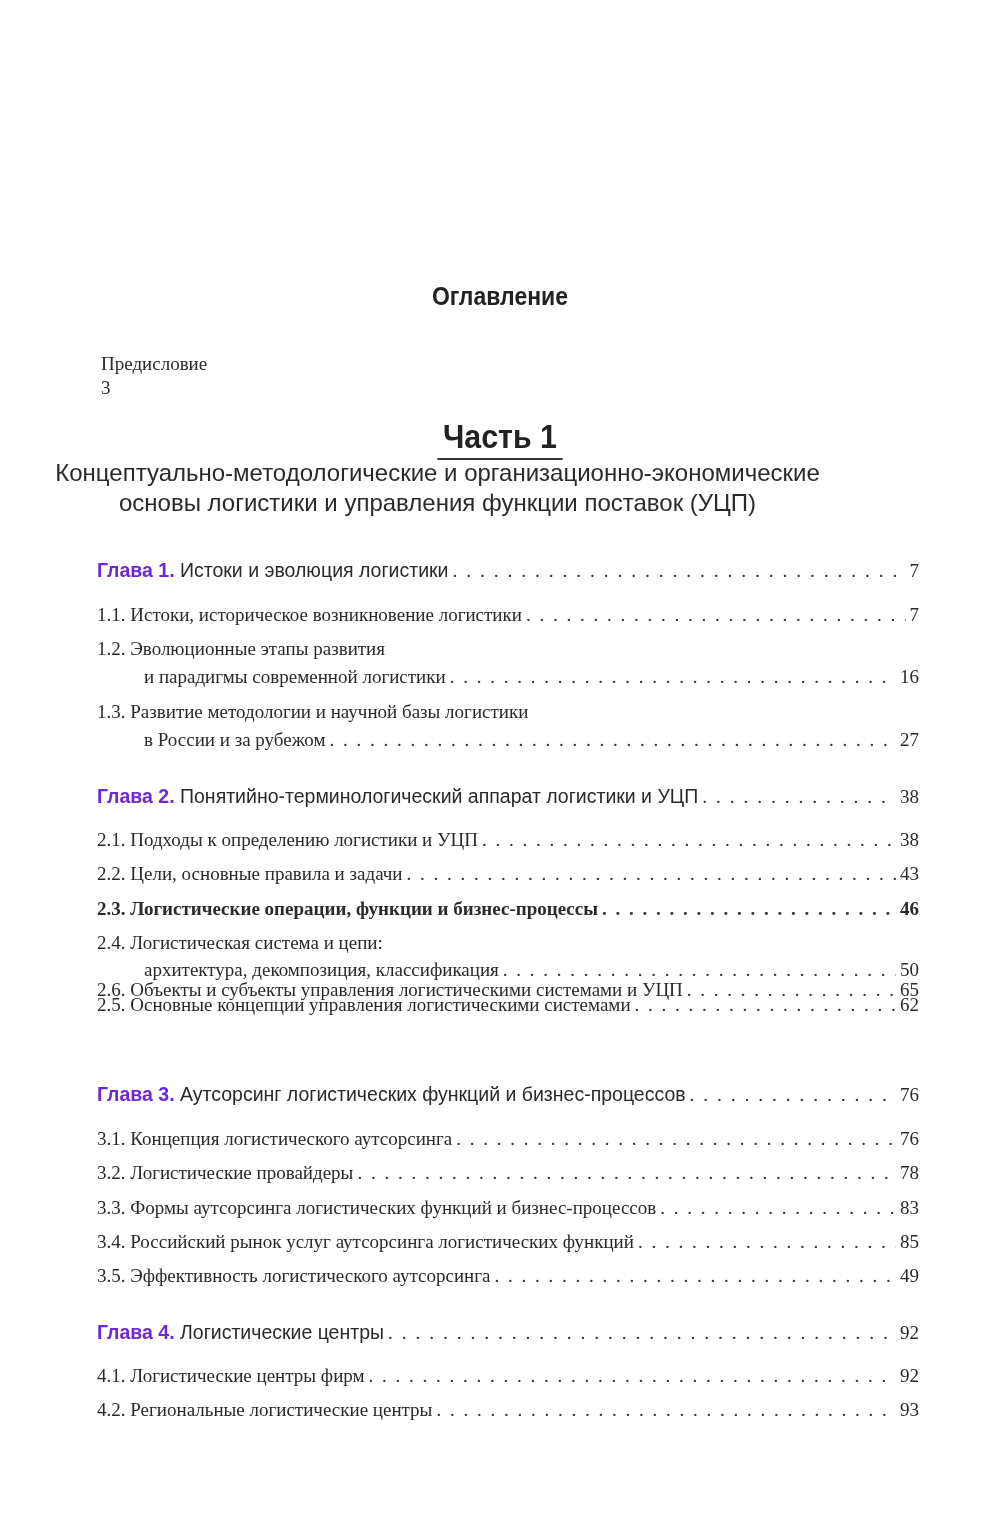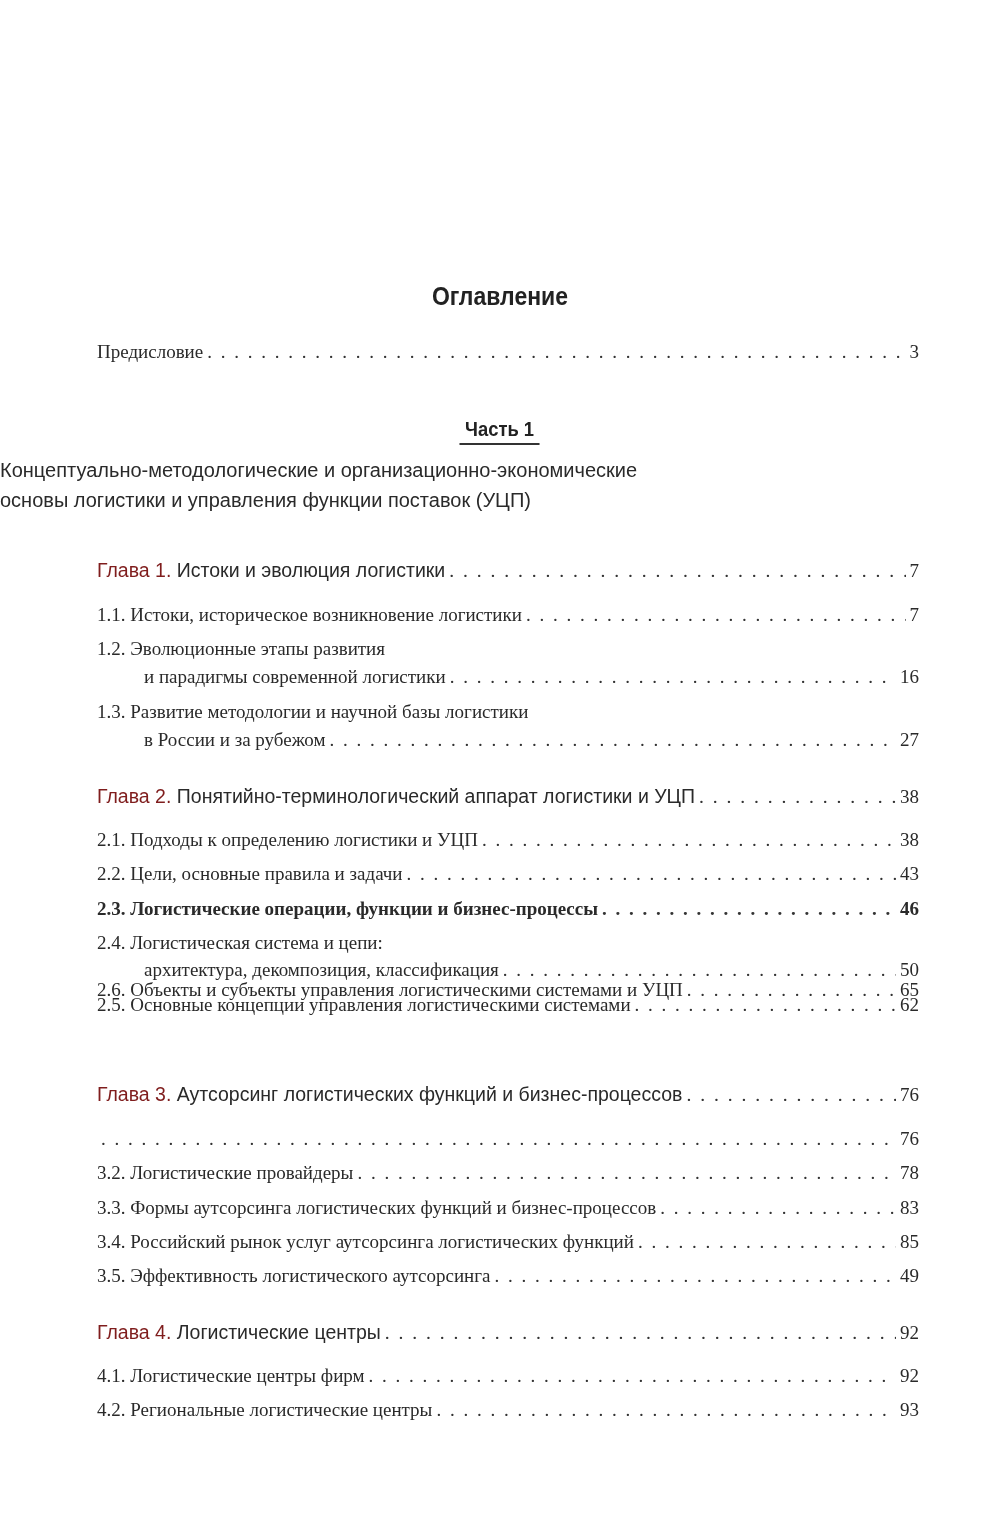--- a/index.html
+++ b/index.html
@@ -7,54 +7,54 @@
       width: 1000px; height: 1530px; background: #ffffff; position: relative;
       overflow: hidden; color: #222;
     }
     .page-title {
       position: absolute; left: 0; width: 1000px; top: 282px; text-align: center;
       font-family: "Liberation Sans", sans-serif; font-weight: bold; font-size: 25px;
       letter-spacing: 0px; transform: scaleX(0.92);
     }
     .part-title {
       position: absolute; left: 0; width: 1000px; top: 418px; text-align: center;
-      font-family: "Liberation Sans", sans-serif; font-weight: bold; font-size: 20px;
+      font-family: "Liberation Sans", sans-serif; font-weight: bold; font-size: 33px;
     }
     .part-title span {
       display: inline-block; padding: 0 6px 2px 6px; border-bottom: 2px solid #333;
       transform: scaleX(0.92);
     }
     .part-sub {
-      position: absolute; left: 0; width: 875px; text-align: left;
-      font-family: "Liberation Sans", sans-serif; font-size: 20px; color: #2a2a2a;
+      position: absolute; left: 0; width: 875px; text-align: center;
+      font-family: "Liberation Sans", sans-serif; font-size: 24px; color: #2a2a2a;
     }
     .row {
       position: absolute; left: 97px; width: 822px; display: flex; align-items: baseline;
       font-family: "Liberation Serif", serif; font-size: 19px; color: #2a2a2a;
       line-height: 24px; height: 24px;
     }
     .row.chapter { font-family: "Liberation Sans", sans-serif; font-size: 19.5px; }
     .row .label { white-space: nowrap; flex: 0 0 auto; }
-    .row .label b { font-weight: normal; color: #7f1d1d; }
+    .row .label b { font-weight: bold; color: #6d28d9; }
     .row .dots {
       flex: 1 1 auto; overflow: hidden; white-space: nowrap; margin: 0 4px;
       font-family: "Liberation Serif", serif; letter-spacing: 7px; color: #333;
     }
     .row .dots::before {
       content: ". . . . . . . . . . . . . . . . . . . . . . . . . . . . . . . . . . . . . . . . . . . . . . . . . . . . . . . . . . . . . . . . . . . . . . . . . . . . . . . . . . . . . . .";
       letter-spacing: 0; word-spacing: 4px;
     }
     .row .page { flex: 0 0 auto; text-align: right; font-family: "Liberation Serif", serif; font-size: 19px; }
   </style>
 </head>
 <body>
 
 <div class="page-title">Оглавление</div>
 
-<div class="row" style="top:340px;">
+<div class="row" style="top:352px;flex-direction:column;">
   <span class="label">Предисловие</span>
   <span class="dots"></span>
   <span class="page">3</span>
 </div>
 
 <div class="part-title">
   <span>Часть 1</span>
 </div>
 <div class="part-sub" style="top:459px;">Концептуально-методологические и организационно-экономические</div>
 <div class="part-sub" style="top:489px;">основы логистики и управления функции поставок (УЦП)</div>
@@ -124,20 +124,21 @@
   <span class="dots"></span>
   <span class="page">65</span>
 </div>
 
 <div class="row chapter" style="top:1082px;">
   <span class="label"><b>Глава 3.</b> <span>Аутсорсинг логистических функций и бизнес-процессов</span></span>
   <span class="dots"></span>
   <span class="page">76</span>
 </div>
 <div class="row" style="top:1127px;">
+  <span class="label">3.1. Концепция логистического аутсорсинга</span>
   <span class="dots"></span>
   <span class="page">76</span>
 </div>
 <div class="row" style="top:1161px;">
   <span class="label">3.2. Логистические провайдеры</span>
   <span class="dots"></span>
   <span class="page">78</span>
 </div>
 <div class="row" style="top:1196px;">
   <span class="label">3.3. Формы аутсорсинга логистических функций и бизнес-процессов</span>

